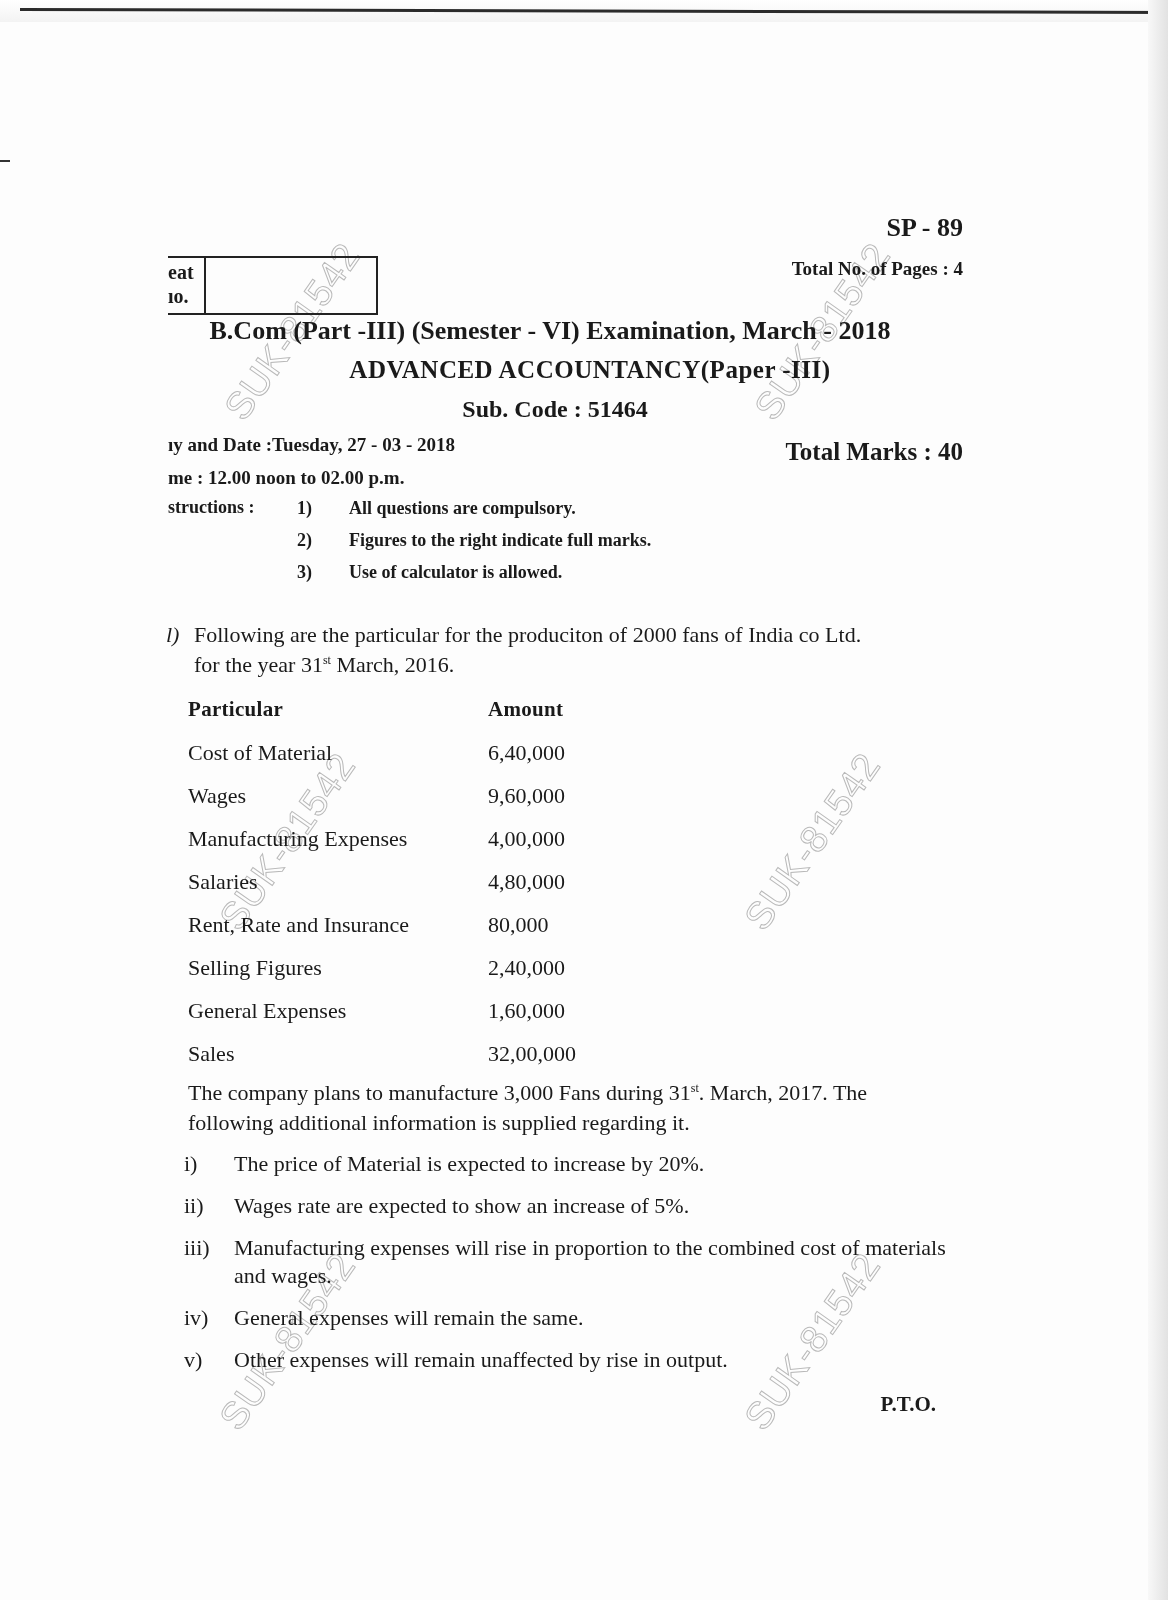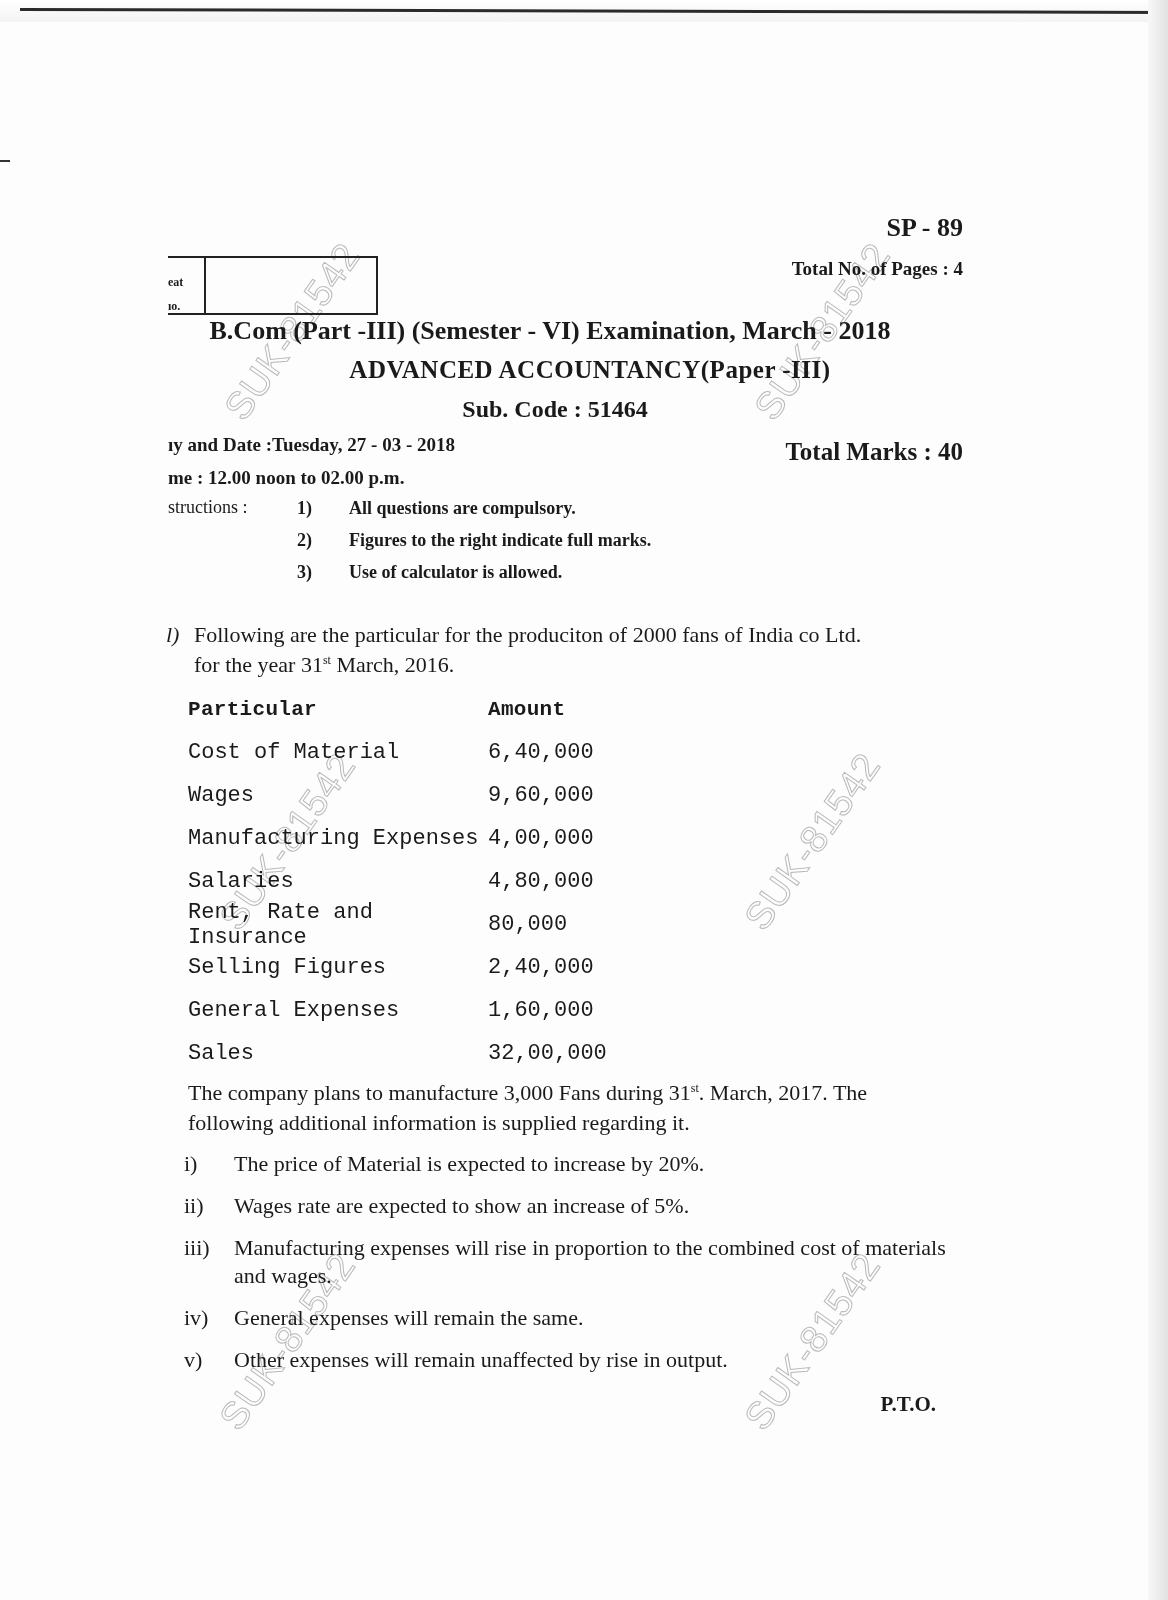--- a/index.html
+++ b/index.html
@@ -14,39 +14,39 @@
   .rightedge { position:absolute; right:0; top:0; width:20px; height:1600px;
     background:linear-gradient(to right, #f8f8f8, #e2e2e2); }
   .leftmark { position:absolute; left:0; top:160px; width:10px; height:2px; background:#333; }
 
   .watermark { position:absolute; font-family:"Liberation Sans", sans-serif; font-size:38px;
     color:transparent; -webkit-text-stroke:1px #b9b9b9; transform:rotate(-55deg); letter-spacing:1px; white-space:nowrap; pointer-events:none; }
 
   .code { position:absolute; right:205px; top:213px; font-weight:bold; font-size:26px; }
   .pages { position:absolute; right:205px; top:258px; font-weight:bold; font-size:19px; }
   .seat-box { position:absolute; left:168px; top:256px; width:210px; height:55px; border-top:2px solid #222; border-bottom:2px solid #222; display:flex; }
-  .seat-label { width:36px; font-weight:bold; font-size:12px; line-height:24px; padding-top:12px; }
+  .seat-label { width:36px; font-weight:bold; font-size:20px; line-height:24px; padding-top:2px; }
   .seat-input { flex:1; border-left:2px solid #222; border-right:2px solid #222; }
 
   .h1 { position:absolute; left:0; width:1100px; text-align:center; font-weight:bold; font-size:26px; }
   .h2 { position:absolute; left:0; width:1100px; text-align:center; font-weight:bold; font-size:25px; letter-spacing:0.5px;margin-left:40px; }
   .h3 { position:absolute; left:0; width:1110px; text-align:center; font-weight:bold; font-size:24px; }
 
   .meta { position:absolute; left:168px; font-weight:bold; font-size:19px; }
   .marks { position:absolute; right:205px; top:438px; font-weight:bold; font-size:25px; }
-  .instr-label { position:absolute; left:168px; top:497px; font-weight:normal; font-size:18px; }
+  .instr-label { position:absolute; left:168px; top:497px; font-weight:bold; font-size:18px; }
   .instr { position:absolute; left:297px; font-weight:bold; font-size:18px; display:flex; }
   .instr .n { width:52px; }
 
   .q { position:absolute; left:166px; top:620px; font-size:22px; line-height:30px; width:800px; }
   .q .qn { font-style:italic; position:absolute; left:0; top:0; }
   .q .qt { margin-left:28px; display:block; }
   sup { font-size:12px; line-height:0; }
 
-  .tbl { position:absolute; left:188px; top:688px; font-size:22px;font-family:Liberation Mono, monospace; }
+  .tbl { position:absolute; left:188px; top:688px; font-size:22px; }
   .tr { display:flex; height:43px; align-items:center; }
   .tc1 { width:300px; }
   .tc2 { width:140px; }
   .th { font-weight:bold; font-size:21px; letter-spacing:0.3px; }
 
   .para { position:absolute; left:188px; top:1078px; font-size:22px; line-height:30px; width:770px; }
   .items { position:absolute; left:184px; top:1150px; font-size:22px; line-height:28px; width:780px; }
   .item { display:flex; margin-bottom:14px; }
   .item .rn { width:50px; flex-shrink:0; }
   .pto { position:absolute; right:232px; top:1392px; font-weight:bold; font-size:21px; }

